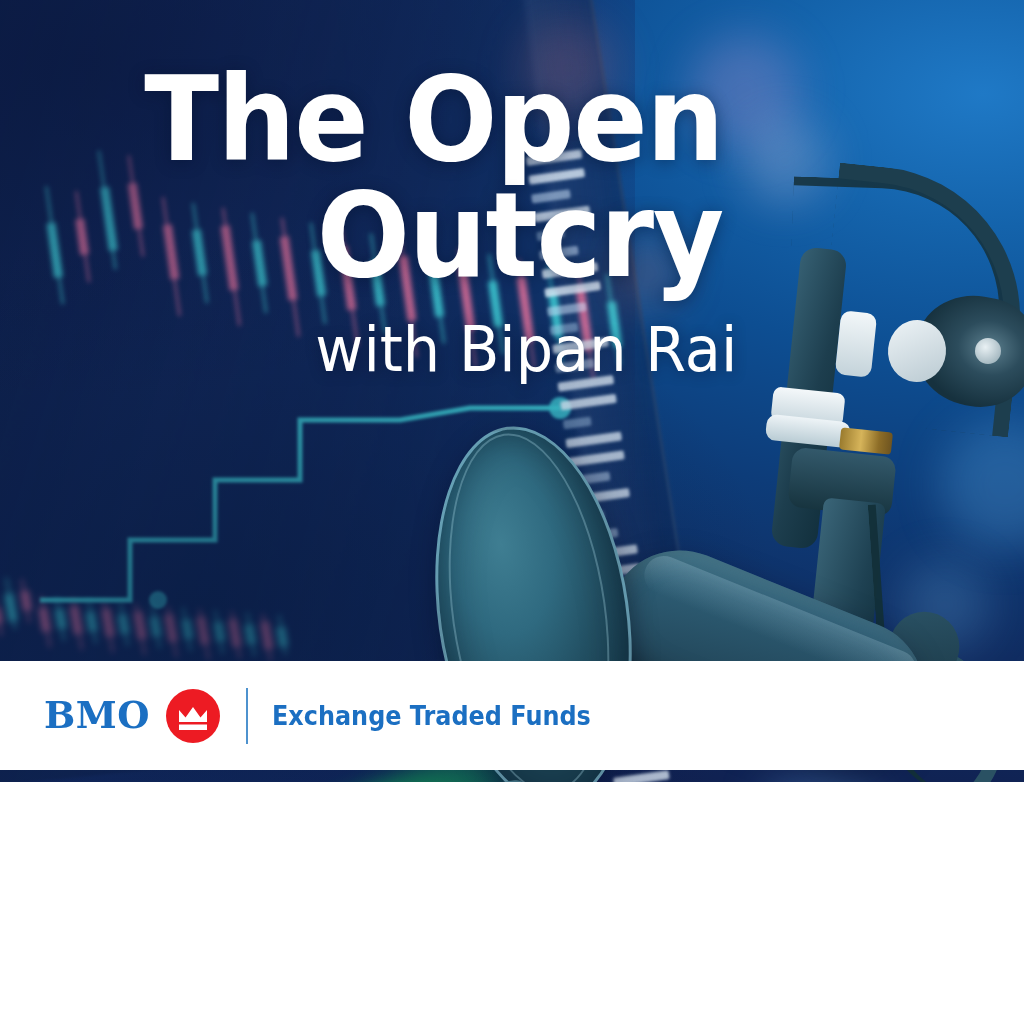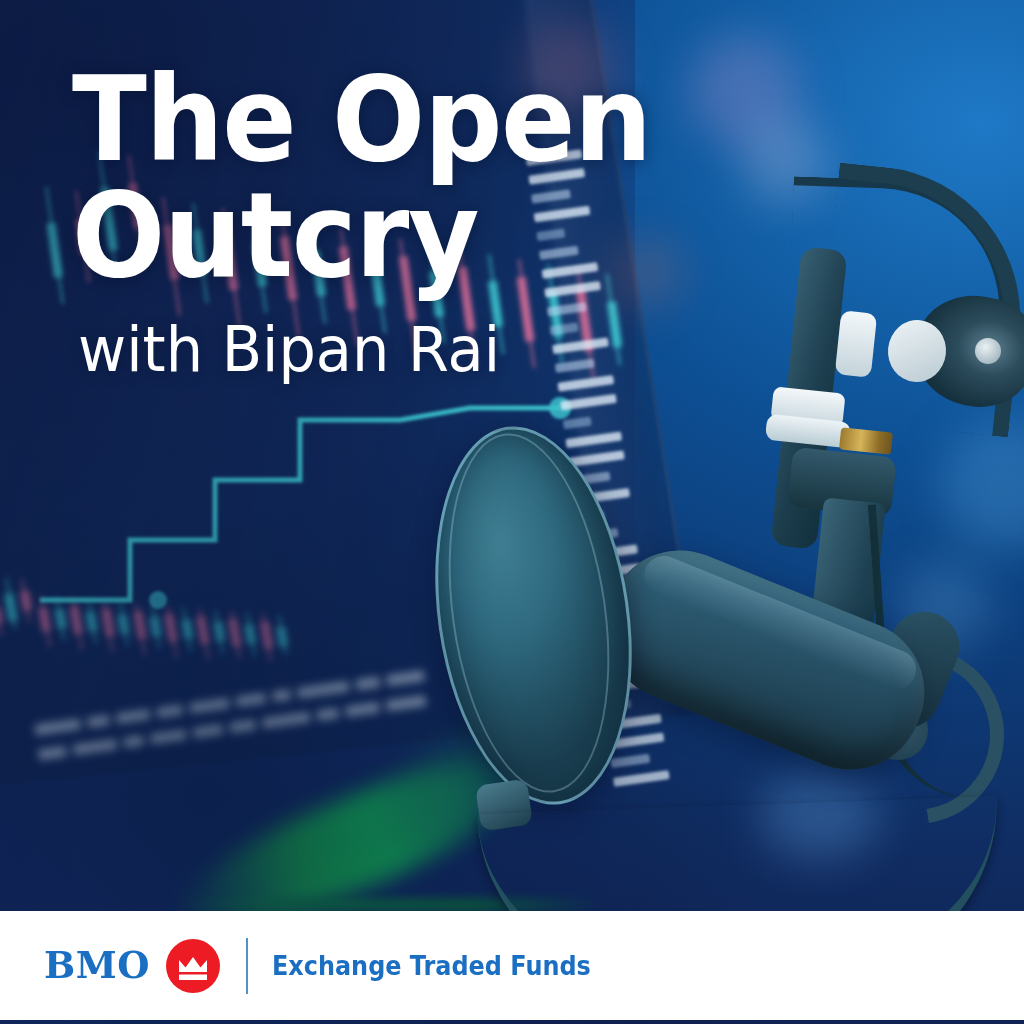--- a/index.html
+++ b/index.html
@@ -1,23 +1,24 @@
 <!DOCTYPE html>
 <html><head>
 <meta charset="utf-8">
 <title>The Open Outcry</title>
 <style>
   html,body{margin:0;padding:0;background:#ffffff;}
   body{font-family:"DejaVu Sans","Liberation Sans",sans-serif;}
 
   .cover{
     position:relative;
-    width:1024px;height:1024px;
+    width:1024px;height:782px;
     overflow:hidden;
     background:#0e2255;
+    text-align:right;
   }
 
   
   .bg{position:absolute;inset:0;overflow:hidden;}
 
   
   .bg-base{
     position:absolute;inset:0;
     background:
       radial-gradient(120% 95% at 96% 12%, #1f79c6 0%, #1463ab 18%, #0d4e92 36%, #0d3c79 55%, #102c61 76%, #101f4e 100%);
@@ -267,21 +268,21 @@
     line-height:1;
     color:#ffffff;
     margin:26px 0 0 6px;
     transform:scaleX(.95);
     transform-origin:left center;
     text-shadow:0 2px 14px rgba(4,16,44,.45);
   }
 
   
   .footer{
-    position:absolute;left:0;bottom:4px;width:1024px;height:109px;
+    position:absolute;left:0;bottom:12px;width:1024px;height:109px;
     background:#ffffff;z-index:60;
     display:flex;align-items:center;
   }
   .footer-inner{display:flex;align-items:center;padding-left:44px;}
   .bmo-word{
     font-family:"DejaVu Serif","Liberation Serif",serif;
     font-weight:700;font-size:37px;letter-spacing:.5px;
     color:#1b6fc2;line-height:1;
   }
   .bmo-roundel{

